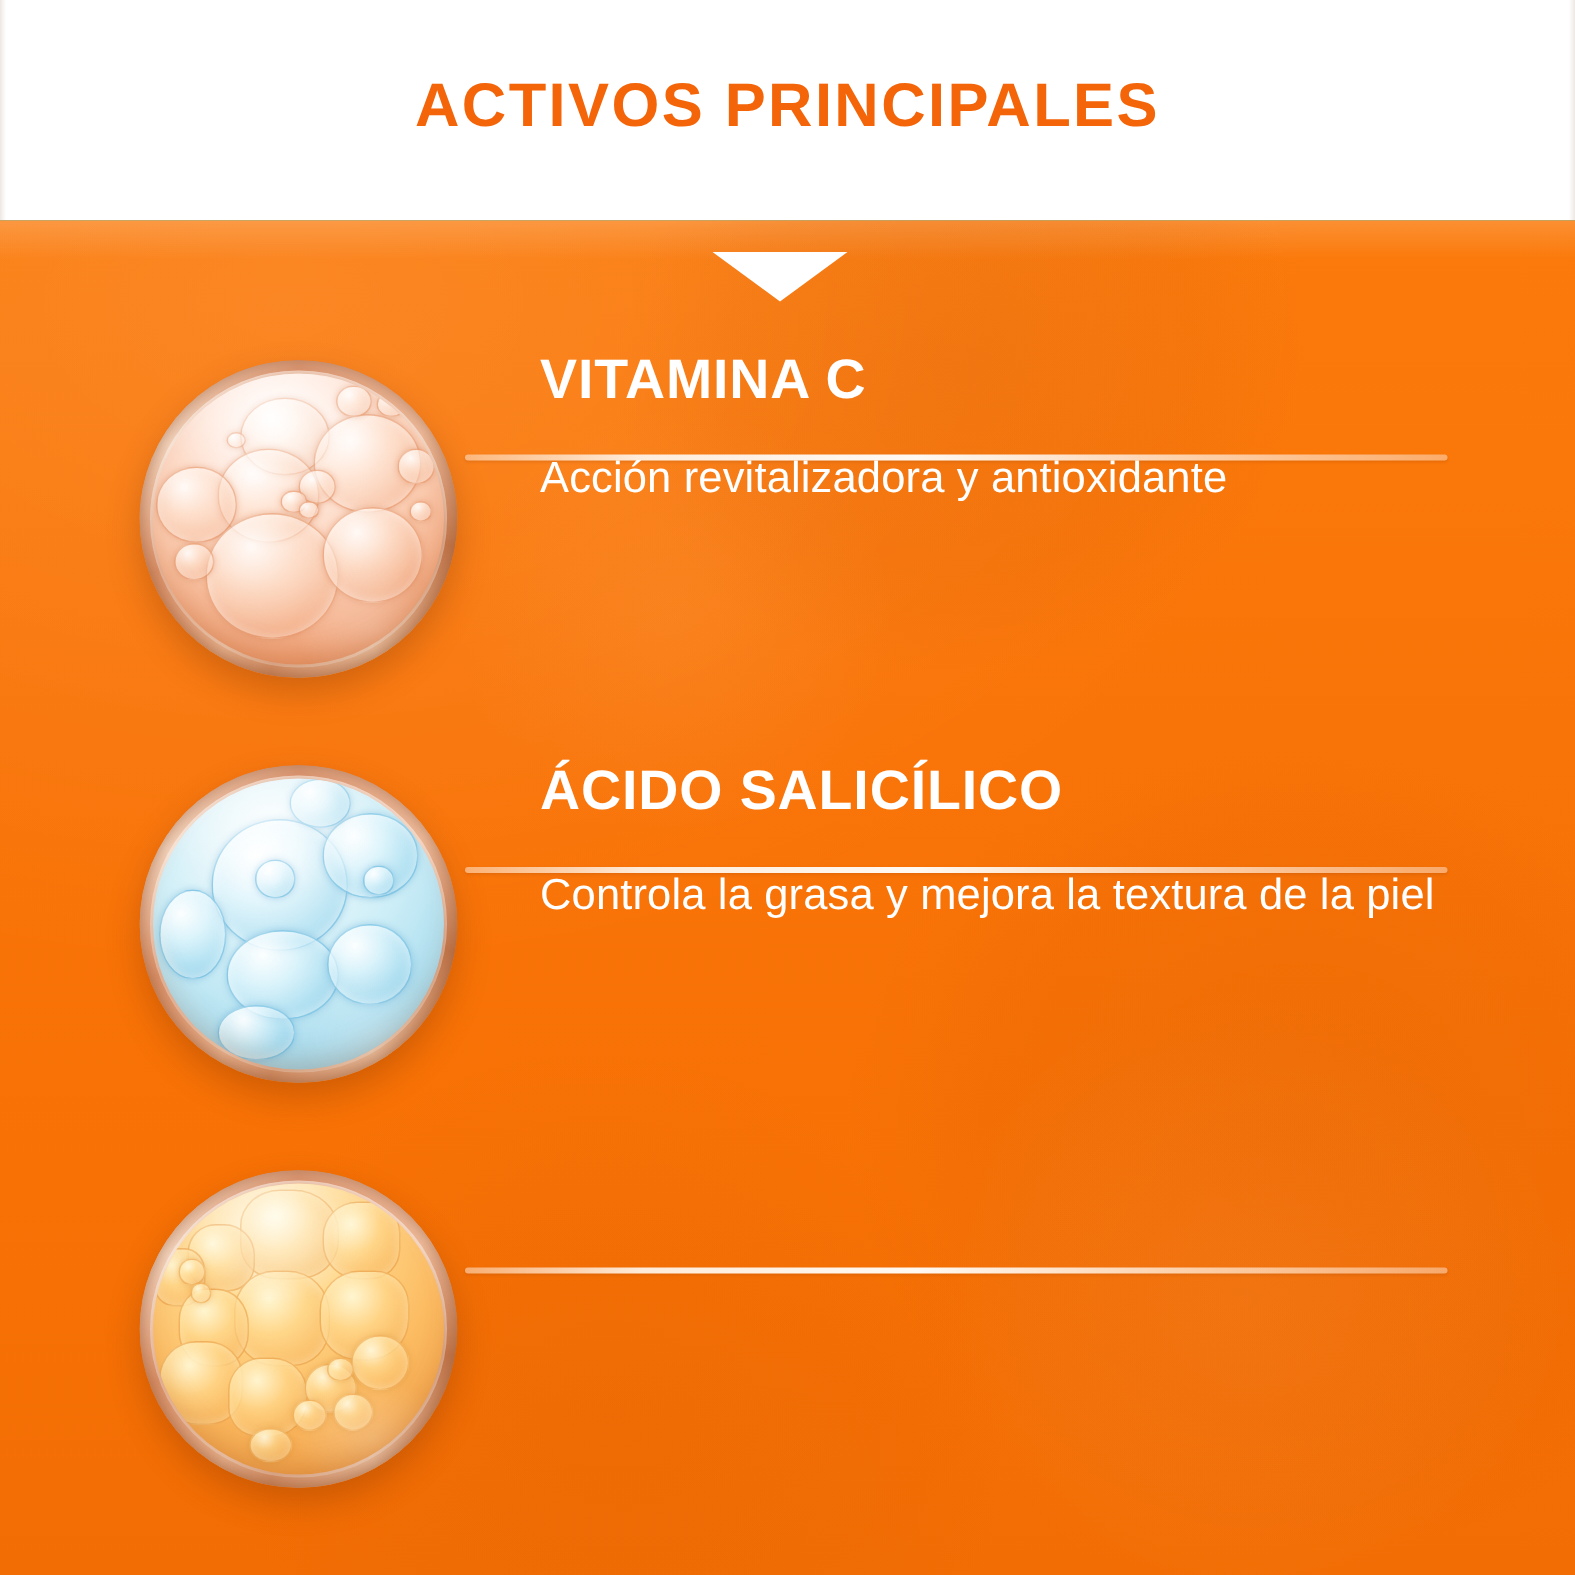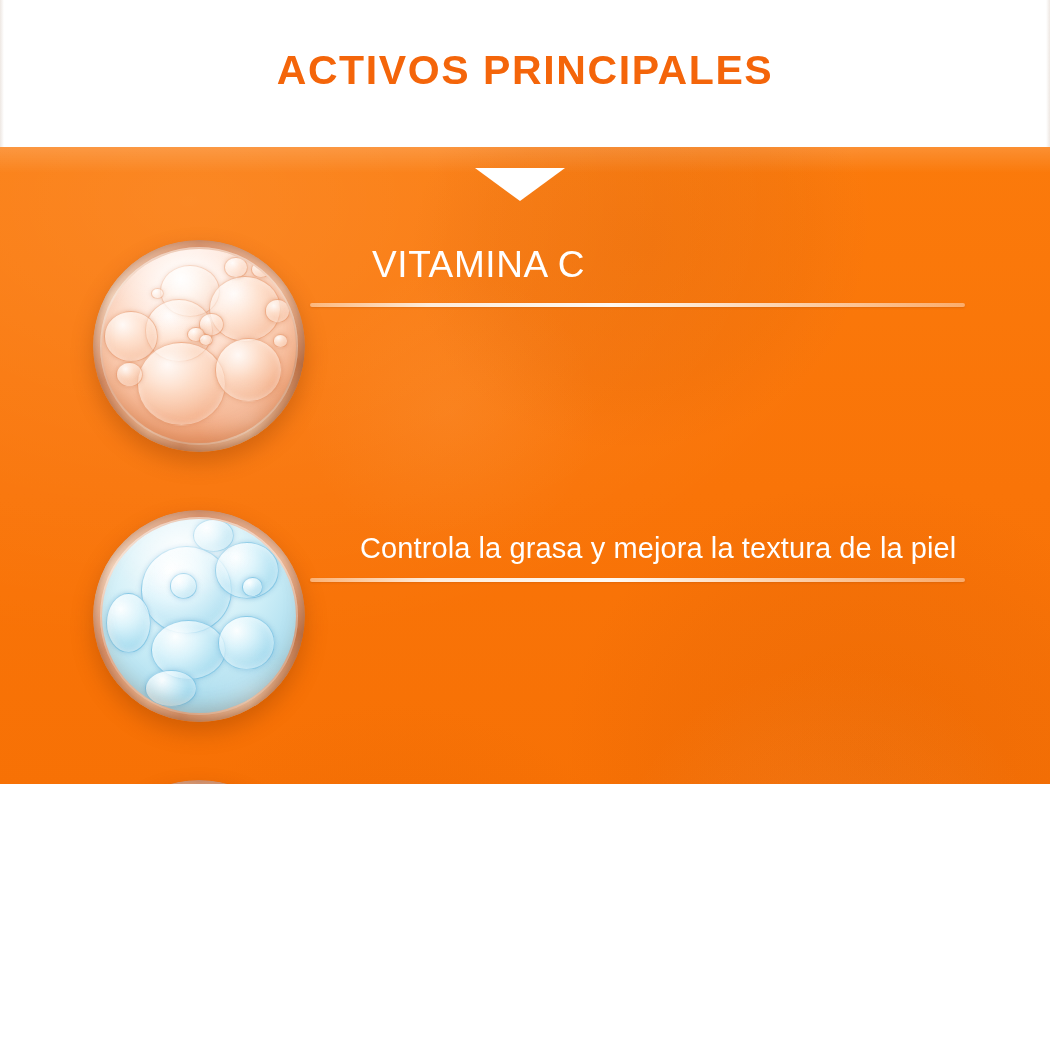--- a/index.html
+++ b/index.html
@@ -9,21 +9,21 @@
     background: #ffffff;
   }
   body {
     font-family: "Liberation Sans", sans-serif;
     -webkit-font-smoothing: antialiased;
   }
 
   .poster {
     position: relative;
     width: 1050px;
-    height: 784px;
+    height: 1050px;
     overflow: hidden;
     background: #15803d;
   }
 
   
   .header-band {
     position: absolute;
     left: 0;
     top: 0;
     width: 1050px;
@@ -226,23 +226,23 @@
   }
 
   
   .txt {
     position: absolute;
     left: 360px;
     top: 0;
     width: 640px;
   }
   .ing-name {
-    margin: 12px;
+    margin: 0;
     font-size: 37px;
-    font-weight: 400;
+    font-weight: 700;
     letter-spacing: .6px;
     color: #ffffff;
     line-height: 1.05;
     white-space: nowrap;
   }
   .rule {
     position: absolute;
     left: 310px;
     width: 655px;
     height: 4px;
@@ -319,20 +319,21 @@
         <div class="bub peach" style="left:25%;top:20%;width:6%;height:5%;"></div>
         <div class="gloss"></div>
       </div>
       <div class="rim-shade"></div>
     </div>
 
     <div class="rule"></div>
 
     <div class="txt">
       <h2 class="ing-name">VITAMINA C</h2>
+      <p class="ing-desc">Acción revitalizadora y antioxidante</p>
     </div>
   </div>
 
   <div class="row r2">
 
     <div class="dish">
       <div class="rim"></div>
       <div class="rim-inner"></div>
       <div class="fluid fluid-salicylic">
         <div class="bub blue" style="left:20%;top:14%;width:46%;height:44%;"></div>
@@ -345,20 +346,21 @@
         <div class="bub blue" style="left:35%;top:28%;width:13%;height:12%;"></div>
         <div class="bub blue" style="left:72%;top:30%;width:10%;height:9%;"></div>
         <div class="gloss"></div>
       </div>
       <div class="rim-shade"></div>
     </div>
 
     <div class="rule"></div>
 
     <div class="txt">
+      <h2 class="ing-name">ÁCIDO SALICÍLICO</h2>
       <p class="ing-desc">Controla la grasa y mejora la textura de la piel</p>
     </div>
   </div>
 
   <div class="row r3">
 
     <div class="dish">
       <div class="rim"></div>
       <div class="rim-inner"></div>
       <div class="fluid fluid-refinyl">

